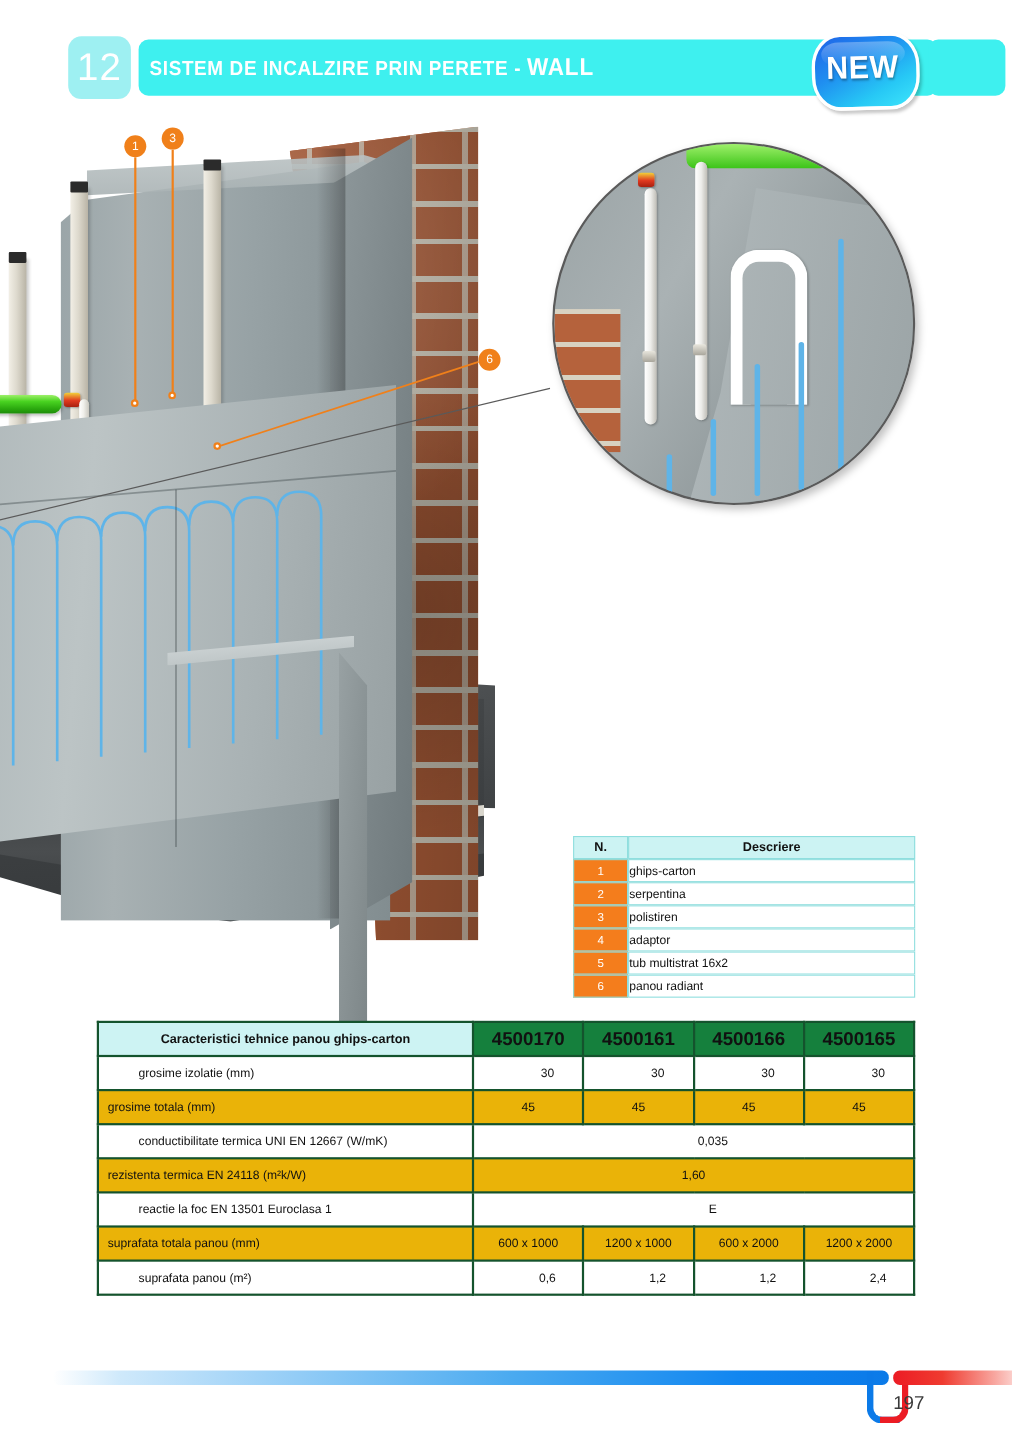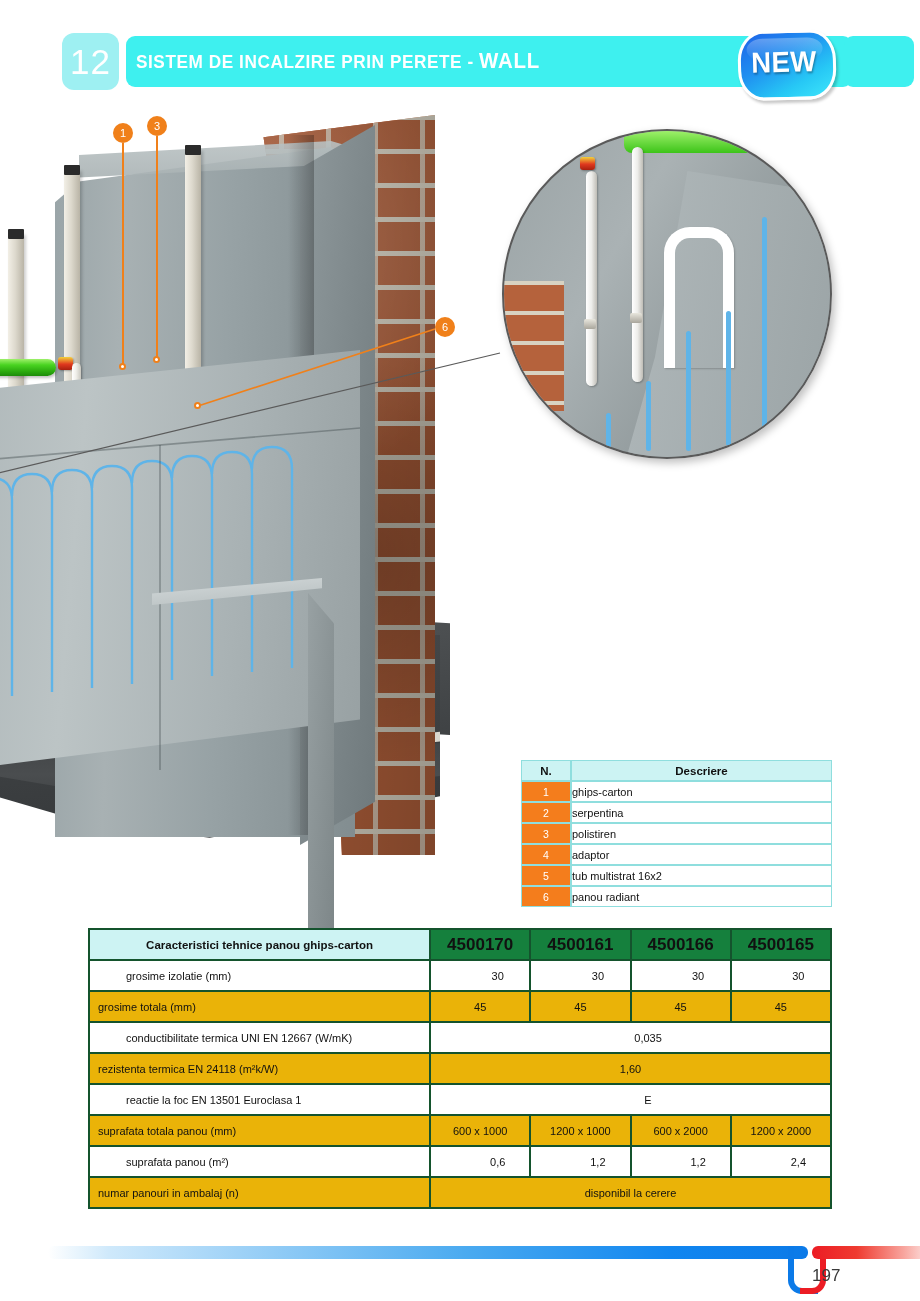--- a/index.html
+++ b/index.html
@@ -497,24 +497,20 @@
     </tr>
 
     <tr class="row-white">
       <td class="sp-label">suprafata panou (m²)</td>
       <td class="sp-val">0,6</td>
       <td class="sp-val">1,2</td>
       <td class="sp-val">1,2</td>
       <td class="sp-val">2,4</td>
     </tr>
 
-    <tr class="row-grey">
-      <td class="sp-label">numar panouri in ambalaj (n)</td>
-      <td class="sp-val" colspan="4">disponibil la cerere</td>
-    </tr>
 
   </tbody>
 </table>
 
 <div class="footer">
   <div class="f-blue"></div>
   <div class="f-bend-blue"></div>
   <div class="f-bend-red"></div>
   <div class="f-red"></div>
   <div class="page-num">197</div>

